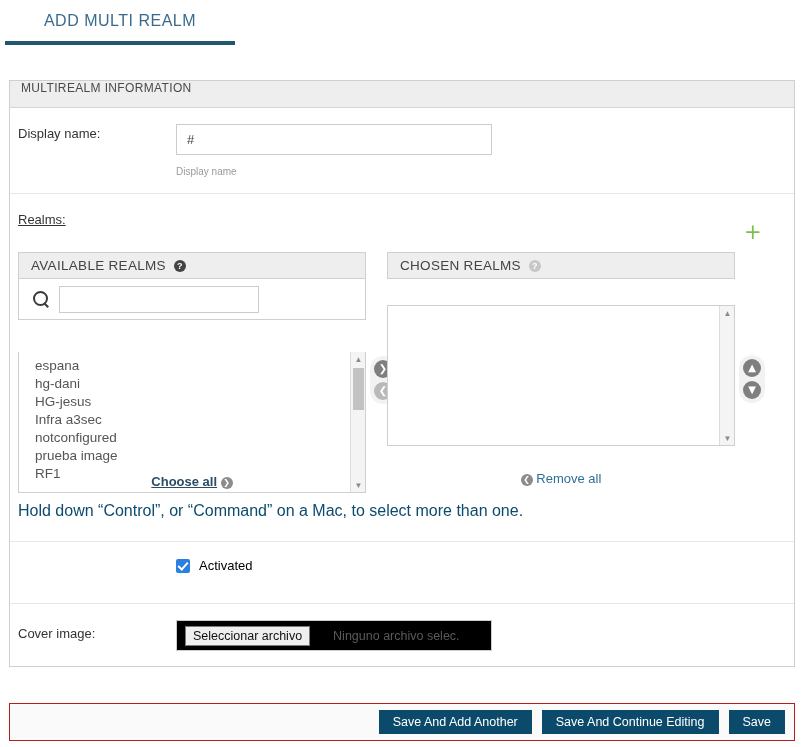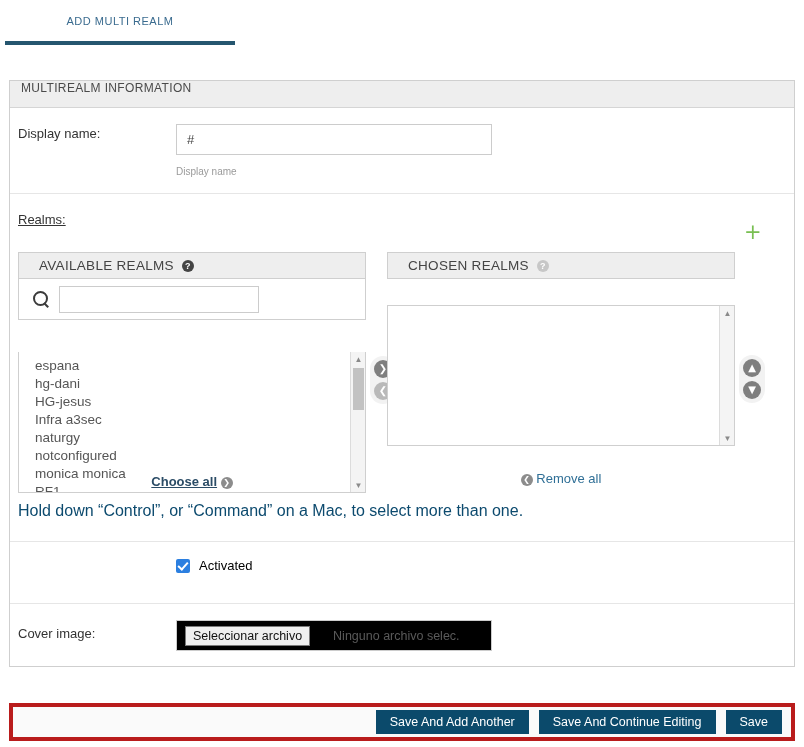--- a/index.html
+++ b/index.html
@@ -15,21 +15,21 @@
   #page { position: relative; width: 804px; height: 747px; background:#fff; }
 
   
   .tabbar {
     position: absolute; left: 0; top: 0; width: 804px; height: 46px;
     background: #fff;
   }
   .tab {
     position: absolute; left: 5px; top: 0; width: 230px; height: 45px;
     display: flex; align-items: center; justify-content: center;
-    color: #3a6b8f; font-size: 11px; letter-spacing: .5px;
+    color: #3a6b8f; font-size: 16px; letter-spacing: .5px;
     border-bottom: 4px solid #25566f;
     cursor: pointer;
   }
 
   
   .module {
     position: absolute; left: 9px; top: 80px; width: 786px;
     border: 1px solid #cfcfcf; background: #fff;
   }
   .module-head {
@@ -63,21 +63,21 @@
 
   
   .selector { position: relative; height: 300px; margin-top: 22px; }
 
   .sel-col { position: absolute; top: 0; }
   .sel-from { left: 8px; width: 348px; }
   .sel-to   { left: 377px; width: 348px; }
 
   .sel-head {
     height: 27px; background: #eeeeee; border: 1px solid #cfcfcf;
-    display: flex; align-items: center; padding-left: 20px;
+    display: flex; align-items: center; padding-left: 12px;
     font-size: 13.5px; color: #444; letter-spacing: .3px;
   }
   .helpicon {
     display: inline-block; width: 12px; height: 12px; border-radius: 50%;
     background: #444; color: #fff; font-size: 9px; line-height: 12px;
     text-align: center; margin-left: 8px; font-weight: bold;
     cursor: help;
   }
   .helpicon.light { background: #c7c7c7; }
 
@@ -209,21 +209,21 @@
   .filebtn {
     border: 1px solid #7a7a7a; background: #efefef; color: #111;
     font-size: 12.5px; padding: 2px 7px; cursor: pointer;
     font-family: "Liberation Sans", sans-serif;
   }
   .filename { color: #5a5a5a; font-size: 12.5px; margin-left: 23px; }
 
   
   .footer {
     position: absolute; left: 9px; top: 703px; width: 786px; height: 38px;
-    background: #fafafa; border: 4px solid #b91c1c;
+    background: #fafafa; border: 1px solid #b91c1c;
     display: flex; align-items: center; justify-content: flex-end;
     padding-right: 9px; gap: 10px;
   }
   .btn {
     background: #0b4a6b; color: #fff; border: none;
     height: 24px; padding: 0 14px; font-size: 12.5px;
     font-family: "Liberation Sans", sans-serif; cursor: pointer;
     display: flex; align-items: center;
   }
 </style>
@@ -266,23 +266,22 @@
           <div class="filterbar">
             <span class="mag"></span>
             <input class="filterinput" type="text" value="" style="">
           </div>
           <div class="listbox from">
             <ul class="list" id="available-list">
                 <li>espana</li>
                 <li>hg-dani</li>
                 <li>HG-jesus</li>
                 <li>Infra a3sec</li>
-                <li>naturgy</li>
                 <li>notconfigured</li>
-                <li>monica monica</li>
+                <li>prueba image</li>
                 <li>RF1</li>
               </ul>
             <div class="sbar">
               <div class="arrow up">▲</div>
               <div class="thumb"></div>
               <div class="arrow down">▼</div>
             </div>
           </div>
         </div>
 

